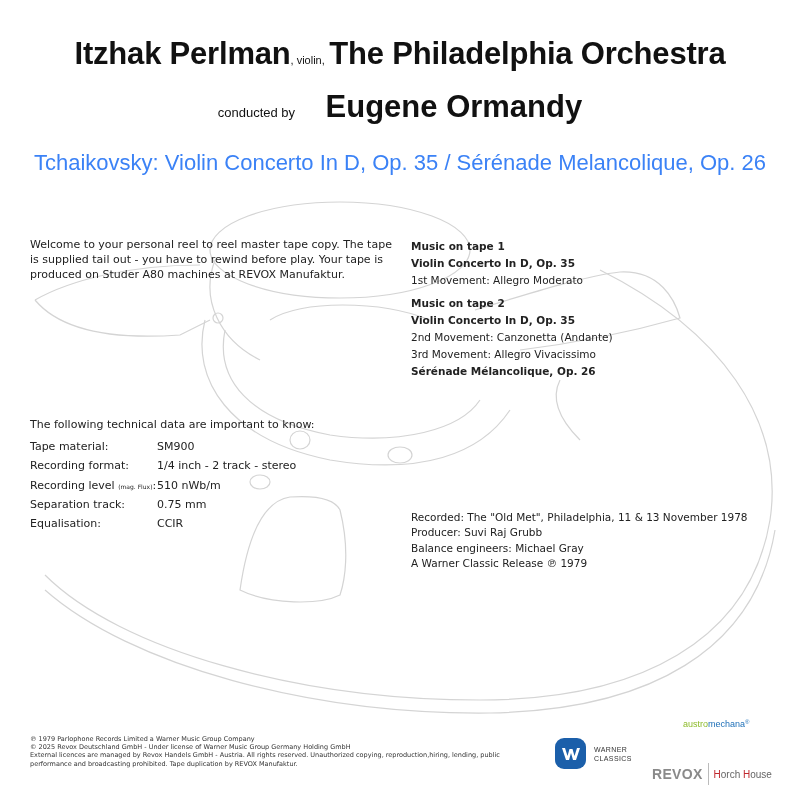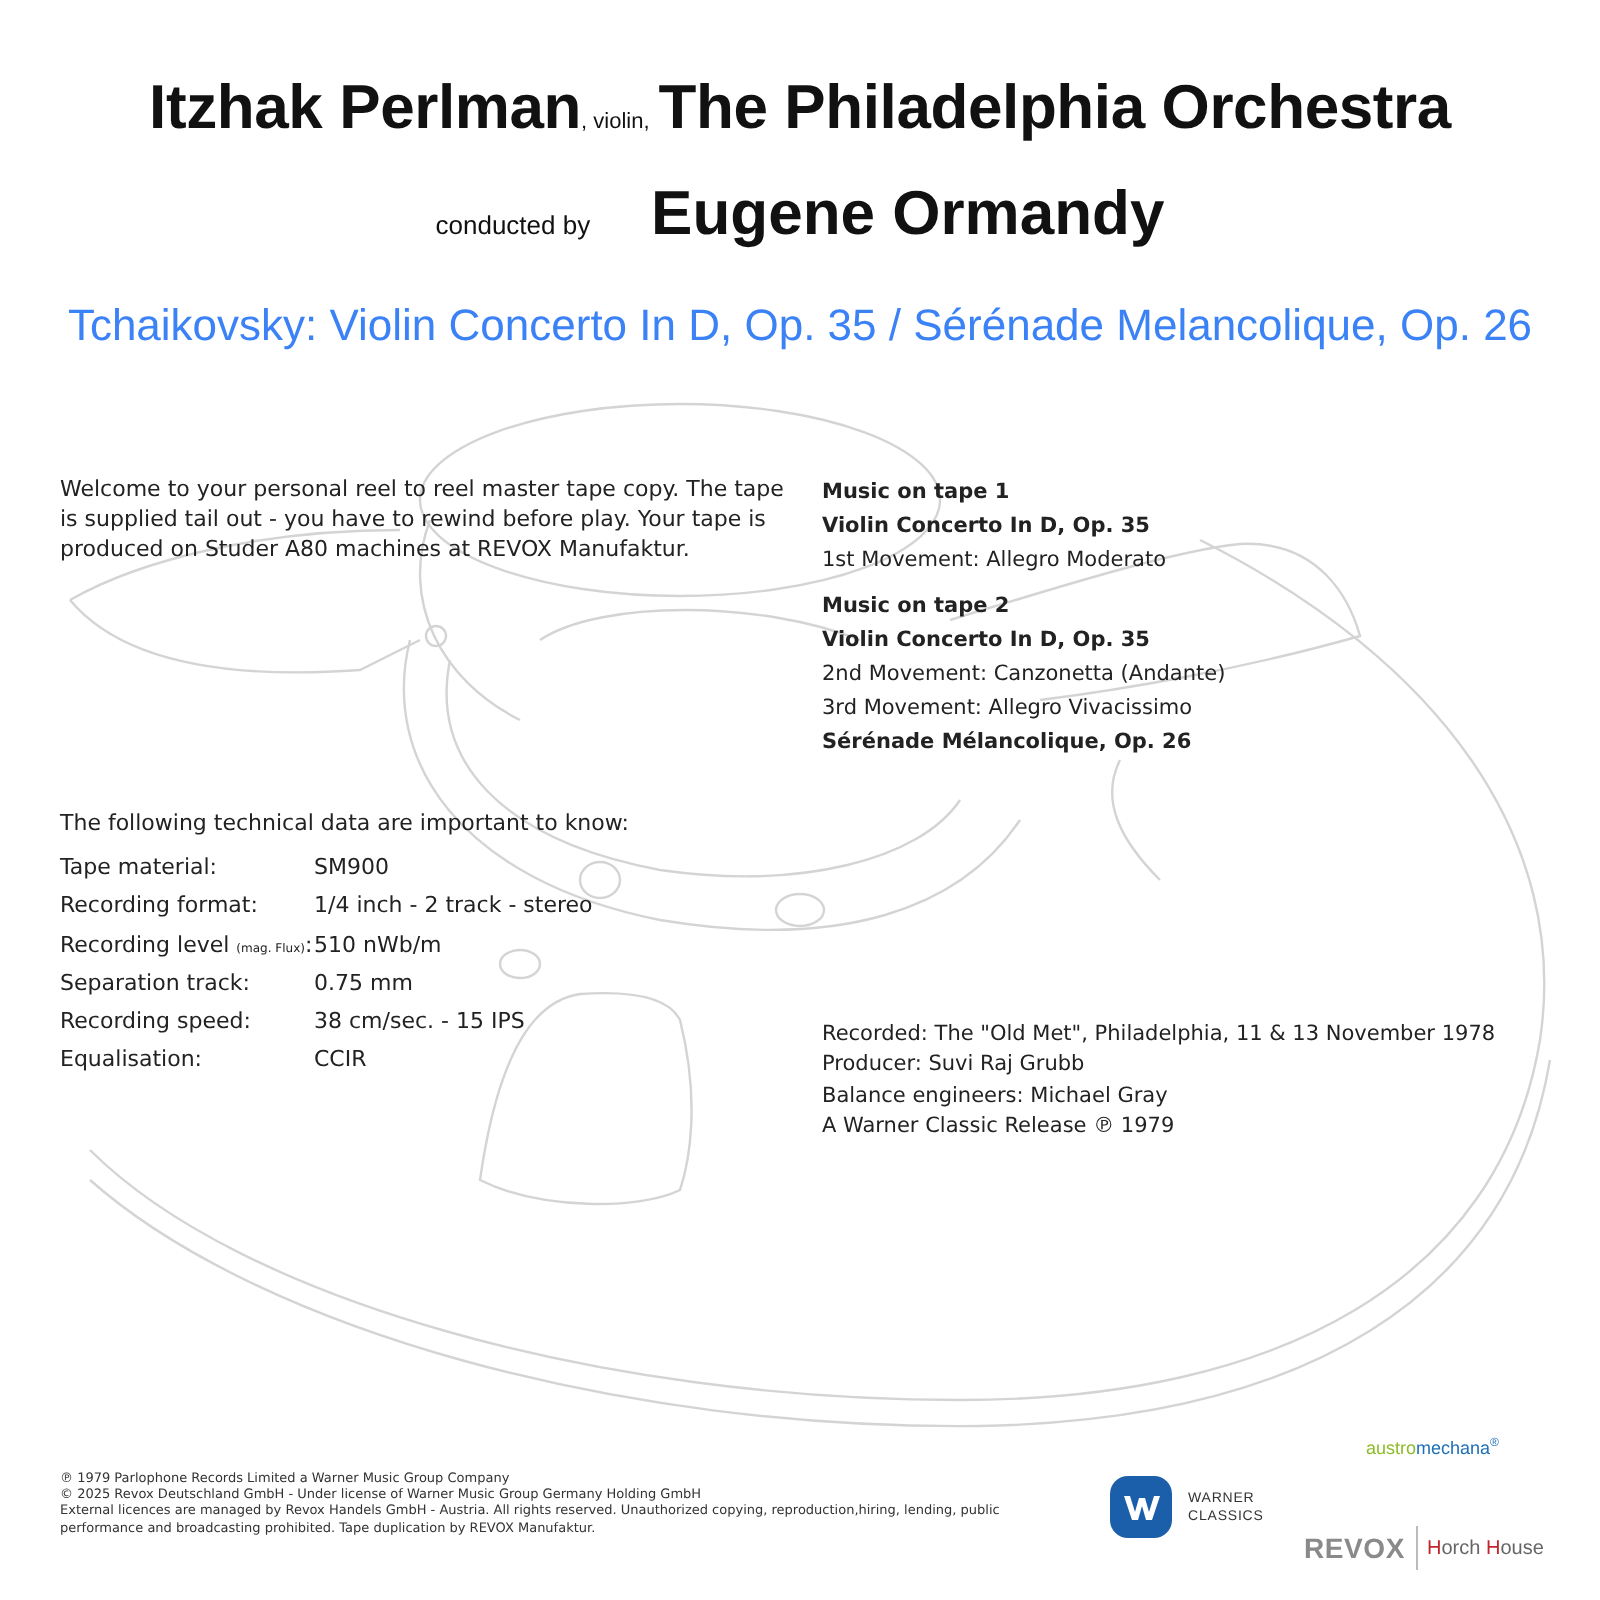--- a/index.html
+++ b/index.html
@@ -29,21 +29,21 @@
   }
 
   .intro { left: 30px; top: 237px; width: 370px; font-size: 11px; line-height: 15px; color: #222; }
   .intro p { margin: 0; }
 
   .music { left: 411px; top: 238px; width: 330px; font-size: 10.5px; color: #222; }
   .music .head { font-weight: bold; height: 17px; line-height: 17px; }
   .music .item { height: 17px; line-height: 17px; }
   .music .gap { height: 6px; }
 
-  .tech { left: 30px; top: 404px; width: 360px; font-size: 11px; color: #222; }
+  .tech { left: 30px; top: 417px; width: 360px; font-size: 11px; color: #222; }
   .tech .lead { height: 20px; line-height: 16px; }
   .tech .row { display: flex; height: 19.3px; line-height: 19.3px; }
   .tech .k { width: 127px; }
   .tech .k .tiny { font-size: 6px; }
   .tech .v { flex: 1; }
 
   .credits { left: 411px; top: 510px; width: 360px; font-size: 10.5px; line-height: 15.3px; color: #222; }
 
   .legal { left: 30px; top: 735px; width: 510px; font-size: 6.5px; line-height: 8.2px; color: #333; }
 
@@ -132,24 +132,20 @@
   </div>
   <div class="row">
     <span class="k"><span>Recording level</span> <span class="tiny">(mag. Flux)</span><span>:</span></span>
     <span class="v">510 nWb/m</span>
   </div>
   <div class="row">
     <span class="k">Separation track:</span>
     <span class="v">0.75 mm</span>
   </div>
   <div class="row">
-    <span class="k">Recording speed:</span>
-    <span class="v">38 cm/sec. - 15 IPS</span>
-  </div>
-  <div class="row">
     <span class="k">Equalisation:</span>
     <span class="v">CCIR</span>
   </div>
 </div>
 
 <div class="layer credits">
   <div>Recorded: The "Old Met", Philadelphia, 11 &amp; 13 November 1978</div>
   <div>Producer: Suvi Raj Grubb</div>
   <div>Balance engineers: Michael Gray</div>
   <div>A Warner Classic Release ℗ 1979</div>

